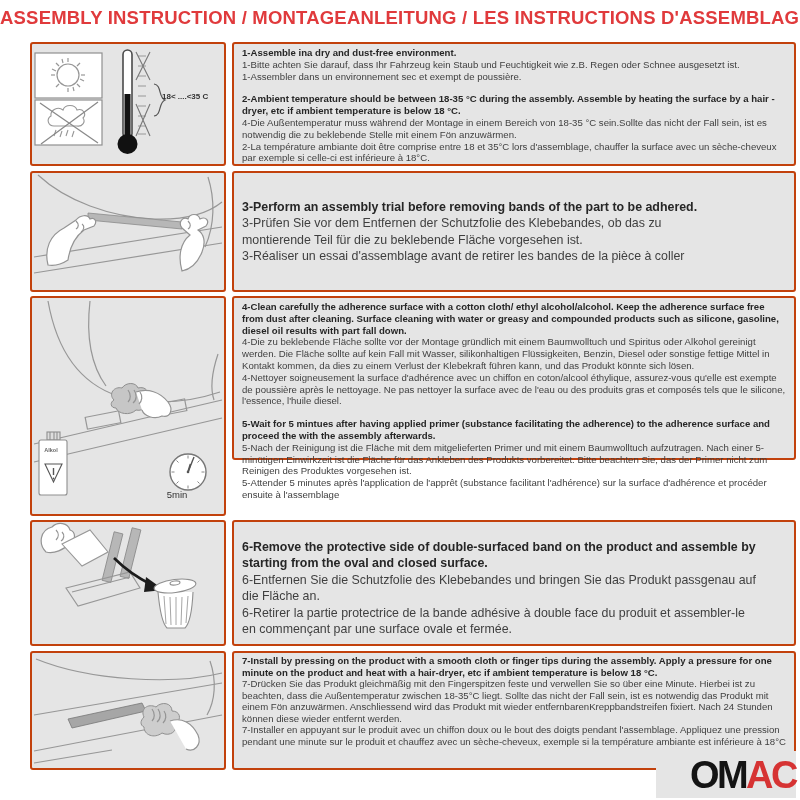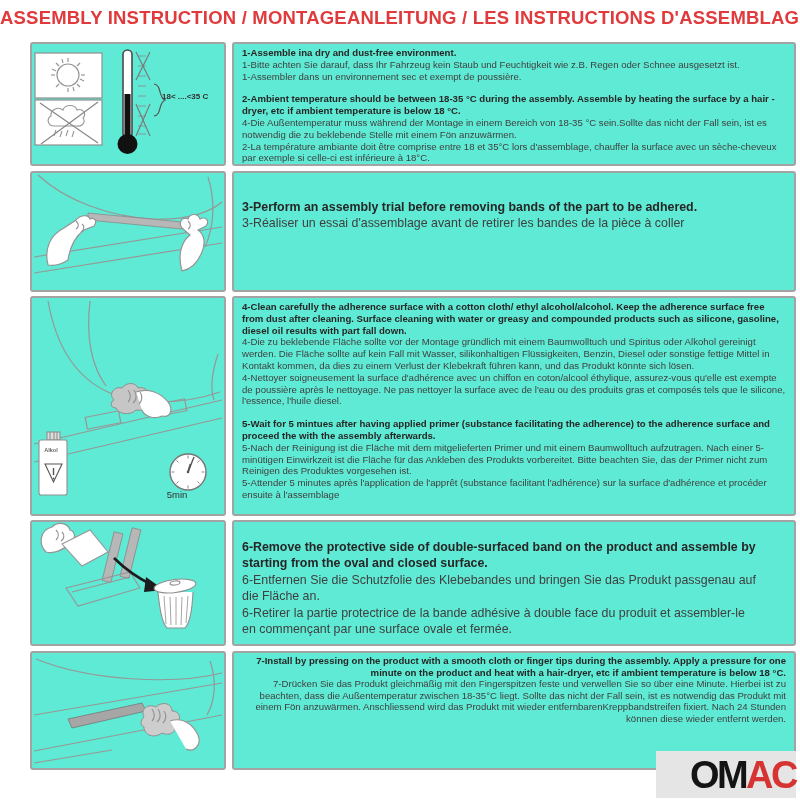--- a/index.html
+++ b/index.html
@@ -1,32 +1,32 @@
 <!DOCTYPE html>
 <html><head>
 <meta charset="utf-8">
 <style>
   html,body{margin:0;padding:0;background:#fff;}
   #page{position:relative;width:800px;height:800px;background:#fff;overflow:hidden;
         font-family:"Liberation Sans",sans-serif;}
   .title{position:absolute;top:7px;left:0;width:800px;text-align:center;
          font-size:18.5px;font-weight:800;letter-spacing:.2px;color:#e03a3c;white-space:nowrap;}
-  .cell{position:absolute;background:#5eead4;border:2px solid #a3a3a3;border-radius:3px;box-sizing:border-box;}
+  .cell{position:absolute;background:#e5e5e5;border:2px solid #c2410c;border-radius:3px;box-sizing:border-box;}
   .ic{left:30px;width:196px;}
   .tc{left:232px;width:564px;padding:3px 8px;color:#3f3f3f;}
   .tc p{margin:0;}
   .sm p{font-size:9.6px;line-height:1.23;}
   .bg p{font-size:12.4px;line-height:1.32;}
   .en{font-weight:700;color:#262626;}
   .gap{height:11px;}
   .r2.tc{padding-top:26px;}
   .r2 .de{max-width:462px;}
   .r4.tc{padding-top:17px;}
   .r4 p{max-width:518px;}
-  .r5.tc{padding-top:2px;text-align:right;}
+  .r5.tc{padding-top:2px;}
   .r5 p{line-height:1.2;}
   svg{display:block;}
   .iclabel{position:absolute;color:#333;white-space:nowrap;}
   .lbl-temp{left:130px;top:48px;font-size:8px;font-weight:700;}
   .lbl-bottle{left:5px;top:149px;width:28px;text-align:center;font-size:5.5px;font-weight:700;color:#666;}
   .lbl-clock{left:125px;top:191px;width:40px;text-align:center;font-size:9.5px;color:#333;}
   .logo{position:absolute;left:656px;top:751px;width:140px;height:47px;background:#e5e5e5;
         display:flex;align-items:center;justify-content:flex-end;
         font-size:38px;font-weight:900;letter-spacing:-2.5px;line-height:1;}
   .logo .b{color:#141414;}
@@ -122,20 +122,21 @@
       </g>
       <g fill="#fff" stroke="#949494" stroke-width="1.2">
         <path d="M150,98 C146,84 148,70 158,62 L150,55 C146,50 150,43 156,46 C158,40 166,40 168,46 C174,43 178,48 174,53 L166,57 C172,61 174,69 170,79 C166,89 160,96 150,98 Z"></path>
         <path d="M156,48 C159,51 159,54 156,56" fill="none"></path>
       </g>
     </svg>
   </div>
   <div class="cell tc bg r2" style="top:171px;height:121px;">
     <div class="step">
       <p class="en">3-Perform an assembly trial before removing bands of the part to be adhered.</p>
+      <p class="de">3-Prüfen Sie vor dem Entfernen der Schutzfolie des Klebebandes, ob das zu montierende Teil für die zu beklebende Fläche vorgesehen ist.</p>
       <p class="fr">3-Réaliser un essai d'assemblage avant de retirer les bandes de la pièce à coller</p>
     </div>
   </div>
 
   <div class="cell ic" style="top:296px;height:220px;">
     <svg width="192" height="216" viewBox="0 0 192 216">
       <g stroke="#979797" stroke-width="1.2" fill="none">
         <path d="M16,3 C24,48 44,84 86,98 C122,108 158,104 188,94"></path>
         <path d="M58,3 C54,38 58,66 74,88"></path>
         <path d="M186,56 C180,74 178,90 182,102"></path>
@@ -174,21 +175,21 @@
             <line x1="146.5" y1="183.5" x2="144.5" y2="185.5"></line>
         </g>
         <line x1="156" y1="174" x2="162" y2="159" stroke="#555" stroke-width="1.4"></line>
         <line x1="156" y1="174" x2="158.5" y2="166" stroke="#555" stroke-width="1.8"></line>
         <circle cx="156" cy="174" r="1.3" fill="#555"></circle>
       </g>
     </svg>
     <span class="iclabel lbl-bottle">Alkol</span>
     <span class="iclabel lbl-clock">5min</span>
   </div>
-  <div class="cell tc sm" style="top:296px;height:220px;">
+  <div class="cell tc sm" style="top:296px;height:164px;">
     <div class="step">
       <p class="en">4-Clean carefully the adherence surface with a cotton cloth/ ethyl alcohol/alcohol. Keep the adherence surface free from dust after cleaning. Surface cleaning with water or greasy and compounded products such as silicone, gasoline, diesel oil results with part fall down.</p>
       <p class="de">4-Die zu beklebende Fläche sollte vor der Montage gründlich mit einem Baumwolltuch und Spiritus oder Alkohol gereinigt werden. Die Fläche sollte auf kein Fall mit Wasser, silikonhaltigen Flüssigkeiten, Benzin, Diesel oder sonstige fettige Mittel in Kontakt kommen, da dies zu einem Verlust der Klebekraft führen kann, und das Produkt könnte sich lösen.</p>
       <p class="fr">4-Nettoyer soigneusement la surface d'adhérence avec un chiffon en coton/alcool éthylique, assurez-vous qu'elle est exempte de poussière après le nettoyage. Ne pas nettoyer la surface avec de l'eau ou des produits gras et composés tels que le silicone, l'essence, l'huile diesel.</p>
     </div>
     <div class="gap"></div>
     <div class="step">
       <p class="en">5-Wait for 5 mintues after having applied primer (substance facilitating the adherence) to the adherence surface and proceed the with the assembly afterwards.</p>
       <p class="de">5-Nach der Reinigung ist die Fläche mit dem mitgelieferten Primer und mit einem Baumwolltuch aufzutragen. Nach einer 5-minütigen Einwirkzeit ist die Fläche für das Ankleben des Produkts vorbereitet. Bitte beachten Sie, das der Primer nicht zum Reinigen des Produktes vorgesehen ist.</p>
       <p class="fr">5-Attender 5 minutes après l'application de l'apprêt (substance facilitant l'adhérence) sur la surface d'adhérence et procéder ensuite à l'assemblage</p>
@@ -249,20 +250,21 @@
         <path d="M120,56 C123,60 123,65 120,68" fill="none"></path>
         <path d="M126,56 C129,60 129,66 125,69" fill="none"></path>
         <path d="M132,58 C135,62 134,67 131,70" fill="none"></path>
       </g>
     </svg>
   </div>
   <div class="cell tc sm r5" style="top:651px;height:119px;">
     <div class="step">
       <p class="en">7-Install by pressing on the product with a smooth cloth or finger tips during the assembly. Apply a pressure for one minute on the product and heat with a hair-dryer, etc if ambient temperature is below 18 °C.</p>
       <p class="de">7-Drücken Sie das Produkt gleichmäßig mit den Fingerspitzen feste und verwellen Sie so über eine Minute. Hierbei ist zu beachten, dass die Außentemperatur zwischen 18-35°C liegt. Sollte das nicht der Fall sein, ist es notwendig das Produkt mit einem Fön anzuwärmen. Anschliessend wird das Produkt mit wieder entfernbarenKreppbandstreifen fixiert. Nach 24 Stunden können diese wieder entfernt werden.</p>
+      <p class="fr">7-Installer en appuyant sur le produit avec un chiffon doux ou le bout des doigts pendant l'assemblage. Appliquez une pression pendant une minute sur le produit et chauffez avec un sèche-cheveux, exemple si la température ambiante est inférieure à 18°C</p>
     </div>
   </div>
 
   <div class="logo">
     <span class="b">OM</span>
       <span class="r">AC</span>
   </div>
 
 </div>
 

